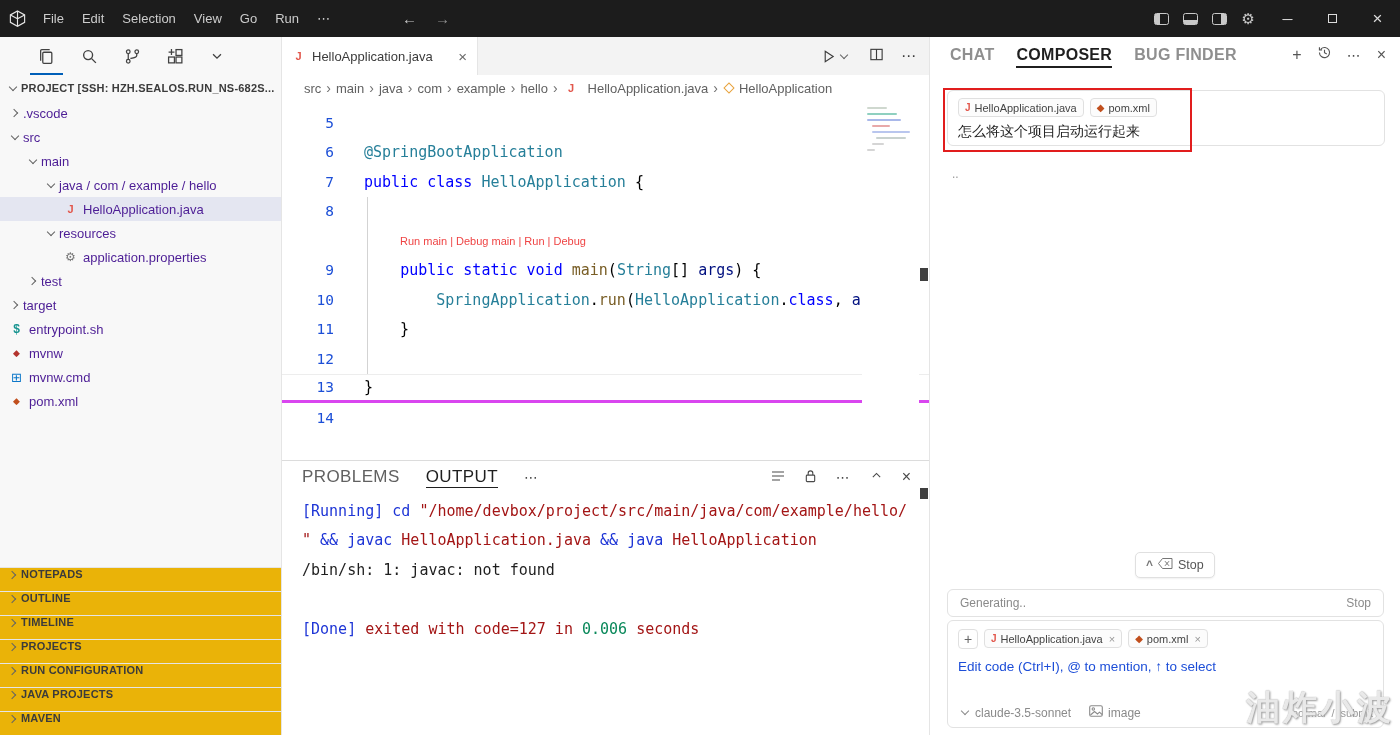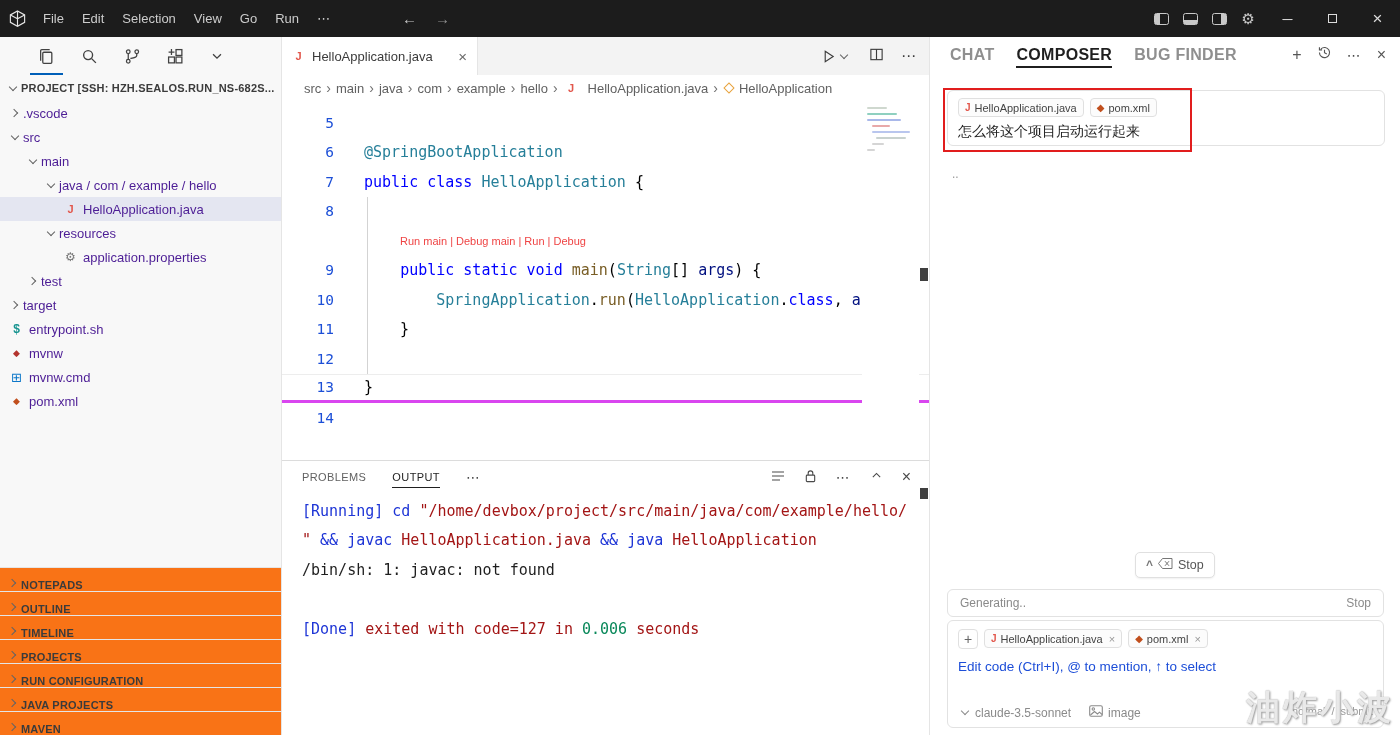--- a/index.html
+++ b/index.html
@@ -46,21 +46,21 @@
 .chev.down::before{transform:rotate(45deg);top:3px;left:4px}
 .file-icon{width:17px;margin-right:4px;text-align:center;font-weight:700;font-size:11px;flex:none;display:inline-block}
 .icon-java{color:#e2574c}
 .icon-props{color:#767676;font-weight:400;font-size:12px}
 .icon-sh{color:#16938f;font-size:12px}
 .icon-mvn{color:#b3342e;font-size:9px}
 .icon-win{color:#0c77c9;font-weight:400;font-size:13px}
 .icon-xml{color:#c14f1d;font-size:9px}
 .tree-label{color:#4c1d95}
 .sections{margin-top:auto;flex:none}
-.section-row{height:24px;border-top:1px solid #e5e5e5;display:flex;align-items:flex-end;font-size:11px;font-weight:700;letter-spacing:.2px;padding-left:6px;color:#3b3b3b;cursor:pointer;background:#f97316}
+.section-row{height:24px;border-top:1px solid #e5e5e5;display:flex;align-items:flex-start;font-size:11px;font-weight:700;letter-spacing:.2px;padding-left:6px;color:#3b3b3b;cursor:pointer;background:#eab308}
 
 
 .tabbar{height:38px;background:#f3f3f3;display:flex;align-items:stretch;position:relative;flex:none}
 .tab{width:196px;background:#fff;display:flex;align-items:center;padding:0 10px;gap:7px;font-size:13px;color:#3b3b3b;border-right:1px solid #e5e5e5}
 .tab .file-icon{margin-right:0;width:13px}
 .tab-close{margin-left:auto;color:#6a6a6a;font-size:15px}
 .tab-actions{position:absolute;right:12px;top:0;height:38px;display:flex;align-items:center;gap:17px;color:#3b3b3b}
 .run-btn{display:flex;align-items:center;gap:1px}
 .more-dots{font-size:15px;letter-spacing:1px;color:#3b3b3b}
 .breadcrumbs{height:26px;display:flex;align-items:center;padding-left:22px;font-size:13px;color:#616161;flex:none;white-space:nowrap}
@@ -75,21 +75,21 @@
 .code-row.current{border-bottom:3px solid #d946ef;border-top:1px solid #ededed}
 .tk-kw{color:#0000ff}.tk-ty{color:#267f99}.tk-fn{color:#795e26}.tk-vr{color:#001080}.tk-pl{color:#000}.tk-an{color:#267f99}
 .indent-guide{position:absolute;left:85px;top:96px;height:177px;width:1px;background:#d3d3d3;z-index:1}
 .minimap{position:absolute;right:10px;top:0;width:57px;height:100%;background:#fff;z-index:2}
 .mini-bar{position:absolute;height:2.4px;border-radius:1px}
 .scroll-thumb{position:absolute;right:1px;top:167px;width:8px;height:13px;background:#3f3f3f;z-index:3}
 
 
 .panel{height:275px;border-top:1px solid #dcdcdc;position:relative;background:#fff;flex:none}
 .panel-header{height:32px;display:flex;align-items:center;padding-left:20px;position:relative}
-.ptab{font-size:11px;letter-spacing:.4px;color:#616161;margin-right:26px;height:32px;display:flex;align-items:center;position:relative;cursor:pointer}
+.ptab{font-size:17px;letter-spacing:.4px;color:#616161;margin-right:26px;height:32px;display:flex;align-items:center;position:relative;cursor:pointer}
 .ptab.active{color:#1f1f1f}
 .ptab.active::after{content:"";position:absolute;left:0;right:0;bottom:5px;height:1.5px;background:#1f1f1f}
 .ptab-more{font-size:14px;color:#4a4a4a;letter-spacing:1px}
 .channel-select{position:absolute;left:305px;top:3px;width:185px;height:26px;border:1px solid #c4c4c4;border-radius:2px;background:#fff;display:flex;align-items:center;padding:0 8px;font-size:13px;color:#1f1f1f}
 .channel-select .chev{margin-left:auto}
 .panel-icons{position:absolute;right:18px;top:0;height:32px;display:flex;align-items:center;gap:19px;color:#4a4a4a}
 .panel-output{padding:3px 0 0 20px;font-family:"DejaVu Sans Mono","Liberation Mono",monospace;font-size:15px}
 .out-line{height:29.5px;display:flex;align-items:center;white-space:pre}
 .oc-blue{color:#1e35d6}.oc-red{color:#a31515}.oc-green{color:#09885a}.oc-pl{color:#1f1f1f}
 .scroll-thumb2{position:absolute;right:1px;top:27px;width:8px;height:11px;background:#3f3f3f}
@@ -107,21 +107,21 @@
 .msg-text{margin-top:6px;font-size:14px;color:#1f1f1f;font-family:"DejaVu Sans","Liberation Sans",sans-serif}
 .red-annotation{position:absolute;left:13px;top:51px;width:249px;height:64px;border:2.5px solid #e11d1d;pointer-events:none;z-index:5}
 .dots{position:absolute;left:22px;top:130px;color:#999;font-size:12px}
 .stop-pill{position:absolute;left:205px;top:515px;height:26px;border:1px solid #e0e0e0;border-radius:5px;background:#fff;display:flex;align-items:center;gap:5px;padding:0 10px;font-size:12.5px;color:#555;box-shadow:0 1px 2px rgba(0,0,0,.06);cursor:pointer}
 .stop-caret{font-size:12px;color:#777;font-weight:700}
 .gen-bar{position:absolute;left:17px;right:16px;top:552px;height:28px;border:1px solid #e2e2e2;border-radius:6px;display:flex;align-items:center;padding:0 12px;font-size:12px;color:#8a8a8a;background:#fff}
 .gen-stop{margin-left:auto;cursor:pointer}
 .input-box{position:absolute;left:17px;right:16px;top:583px;height:108px;border:1px solid #e2e2e2;border-radius:6px;background:#fff;padding:8px 10px}
 .add-chip{display:inline-flex;width:20px;height:20px;border:1px solid #e0e0e0;border-radius:4px;align-items:center;justify-content:center;color:#666;font-size:14px;margin-right:6px;vertical-align:top;cursor:pointer}
 .placeholder{margin-top:10px;font-size:13.5px;color:#1d4ed8}
-.input-footer{position:absolute;left:10px;right:10px;bottom:7px;display:flex;align-items:flex-start;gap:18px;font-size:12px;color:#8a8a8a}
+.input-footer{position:absolute;left:10px;right:10px;bottom:7px;display:flex;align-items:center;gap:18px;font-size:12px;color:#8a8a8a}
 .model-sel{display:flex;align-items:center;gap:2px;cursor:pointer}
 .model-sel .chev::before{border-color:#8a8a8a}
 .img-btn{display:flex;align-items:center;gap:5px;cursor:pointer}
 .footer-right{margin-left:auto;font-size:11px;color:#9a9a9a;display:flex;gap:6px;align-items:center}
 .watermark{position:absolute;right:6px;bottom:4px;font-size:34px;font-weight:700;color:rgba(238,238,238,.92);text-shadow:0 0 1px #ababab,1px 1px 2px #9a9a9a;letter-spacing:3px;z-index:10;pointer-events:none;font-family:"DejaVu Sans",sans-serif;white-space:nowrap}
 </style>
 </head>
 <body>
 
 <div class="app">

